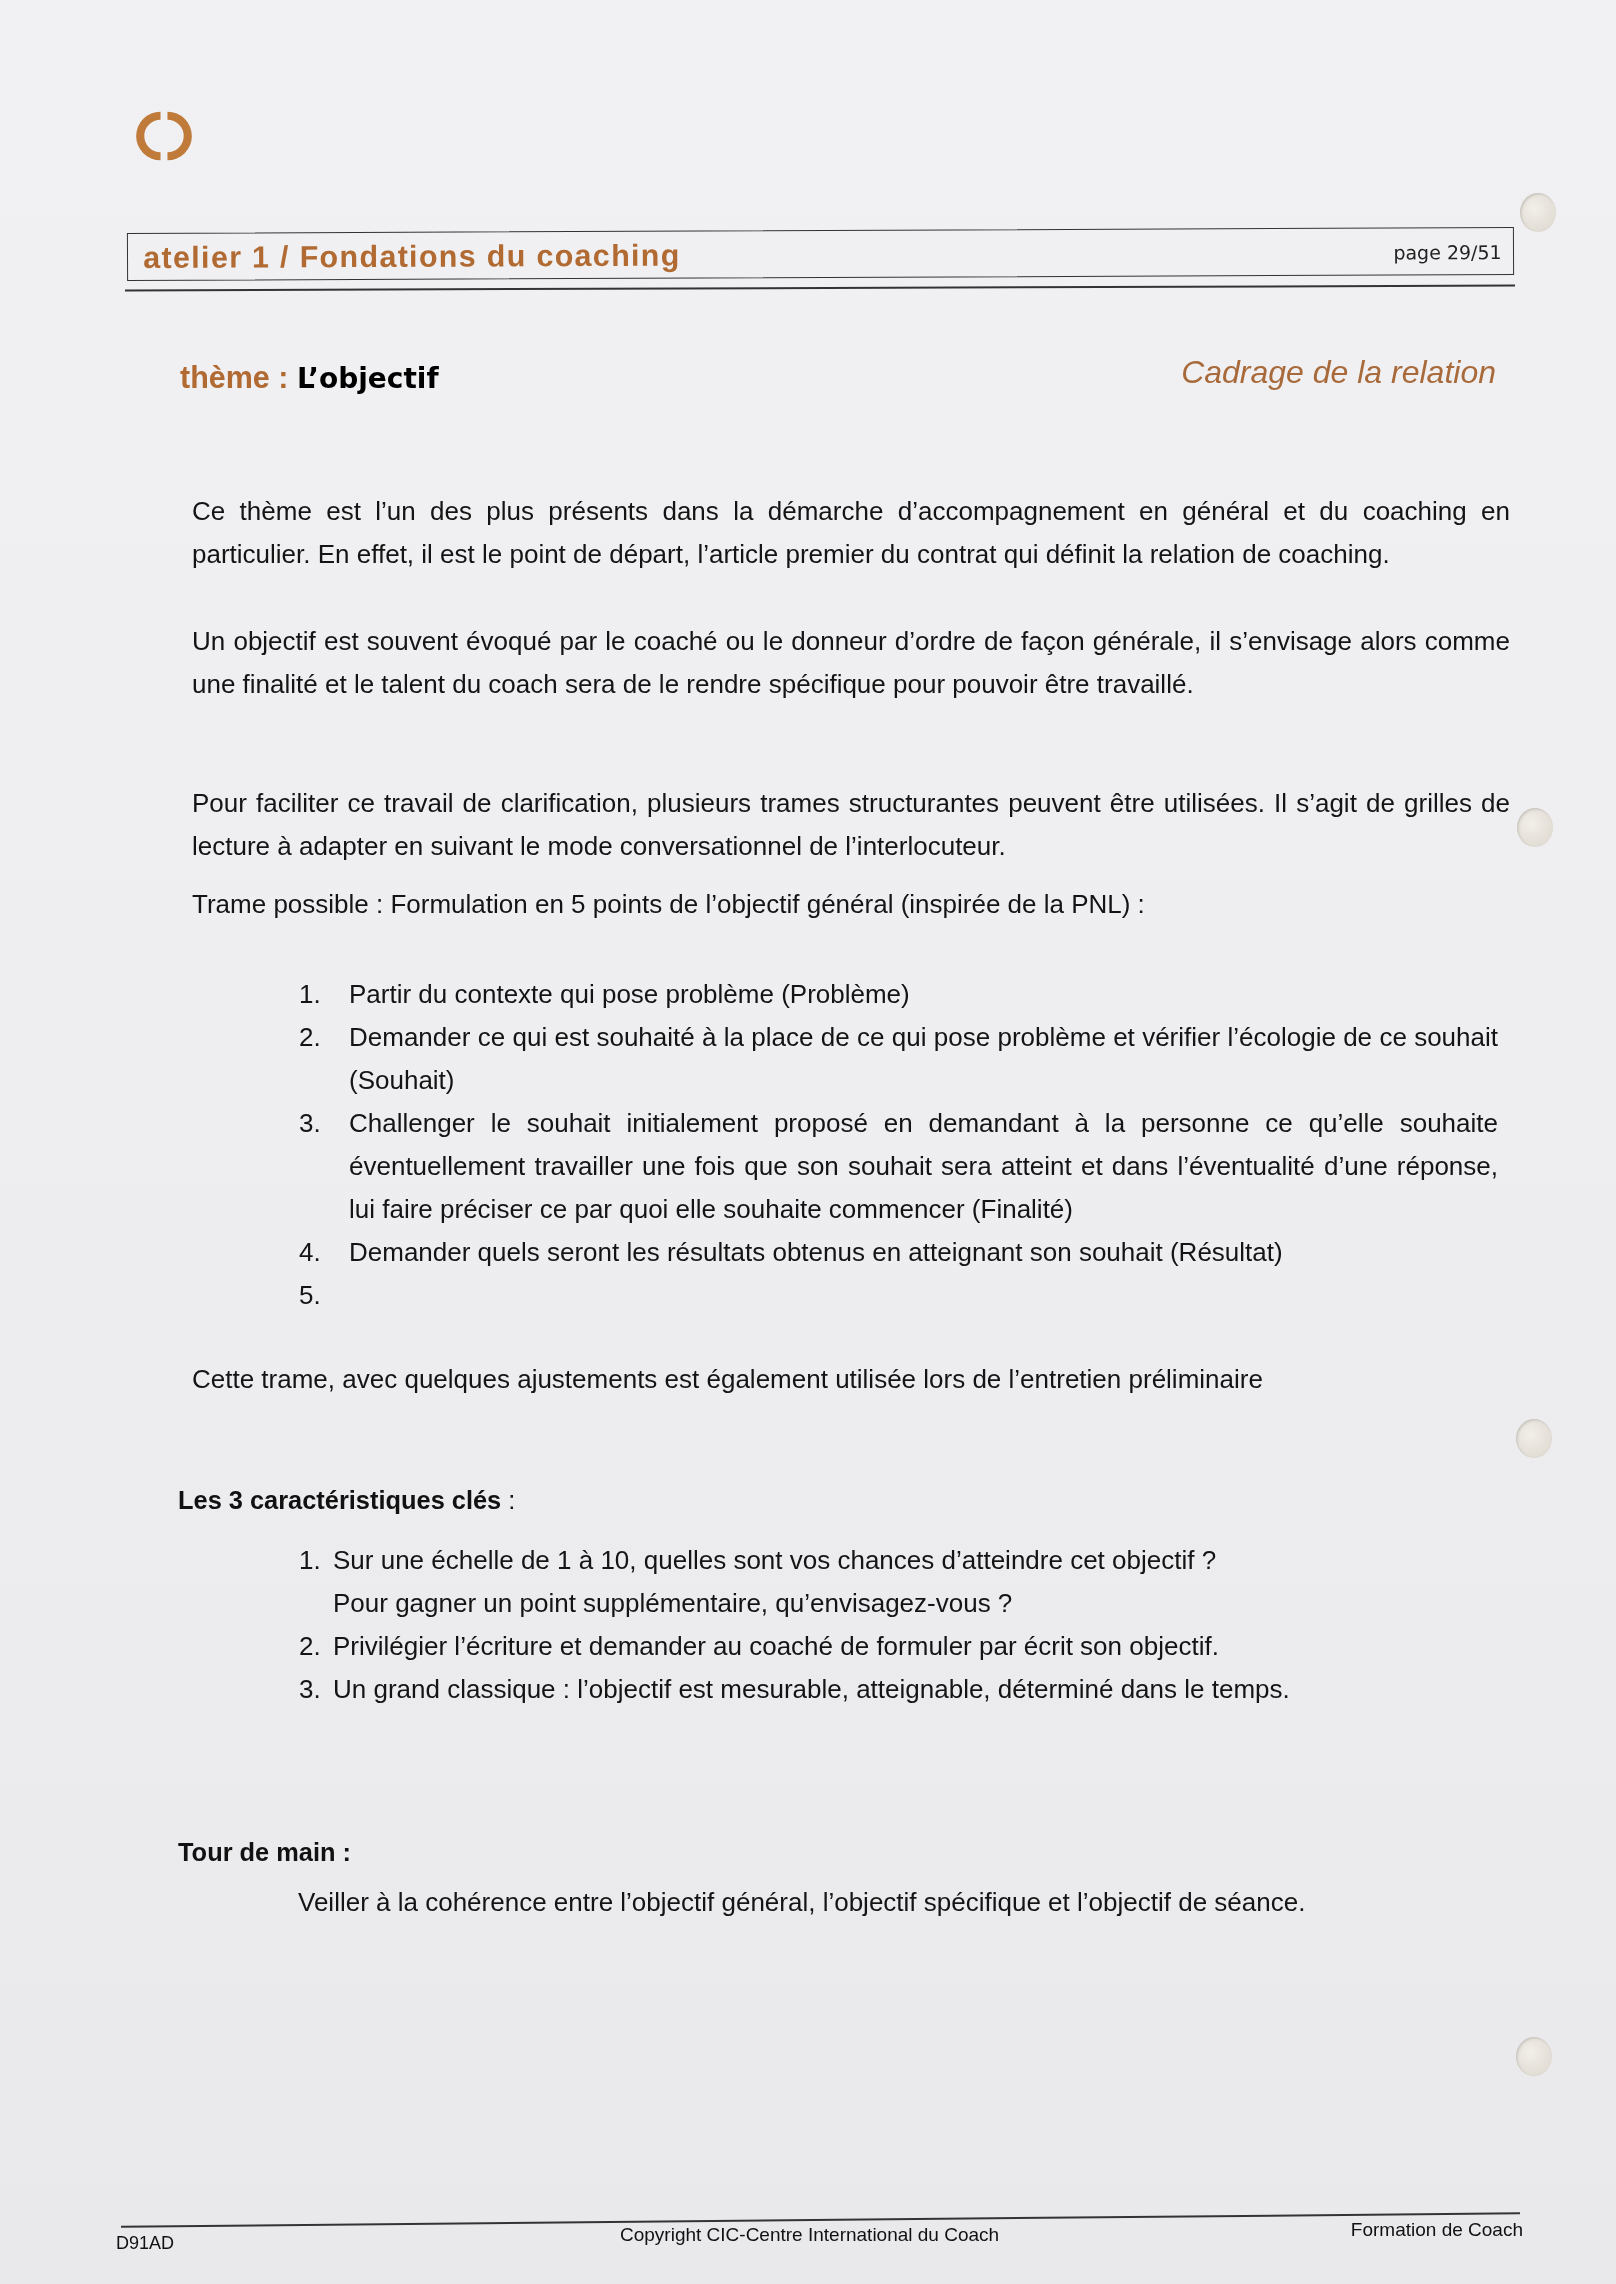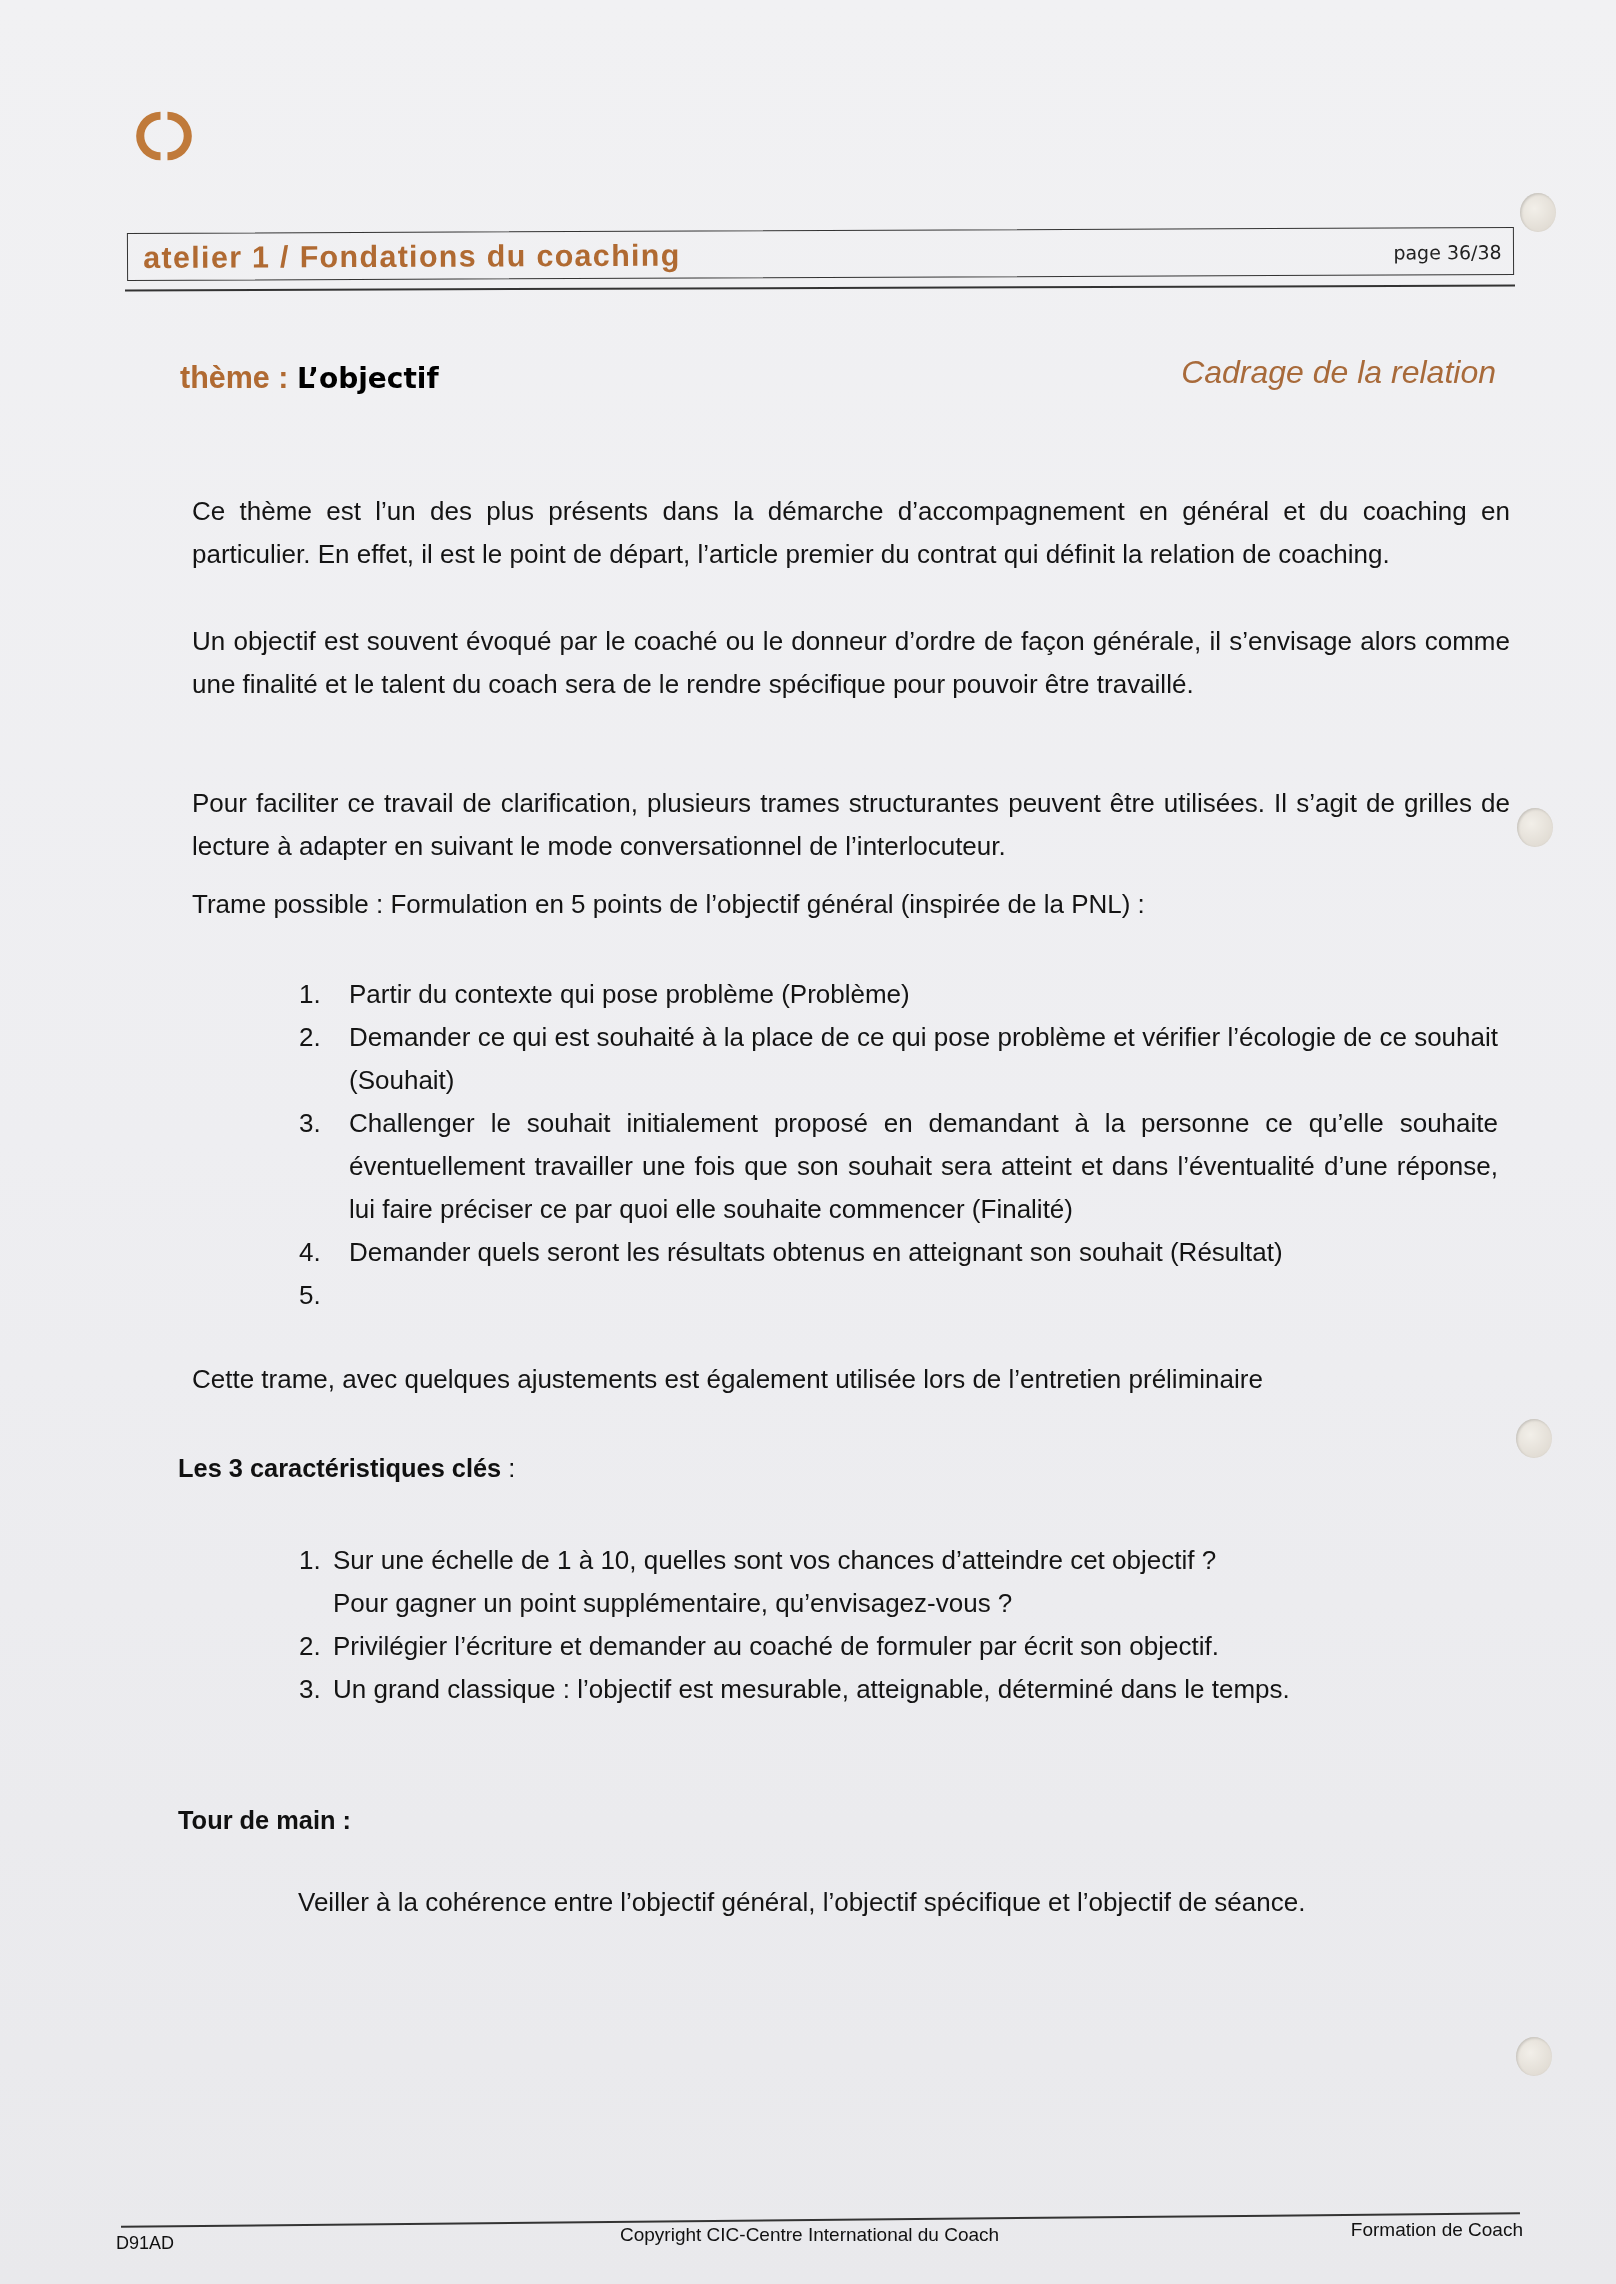--- a/index.html
+++ b/index.html
@@ -46,21 +46,21 @@
   .p3 { top: 750px; margin-top: 32px; }
   .p4 { top: 883px; }
   ol { margin: 0; padding: 0; list-style: none; }
   .list1 { position: absolute; left: 299px; top: 973px; width: 1199px; }
   .list1 li, .list2 li {
     position: relative; padding-left: 50px;
     font-size: 26px; line-height: 43px; text-align: justify; color: #141414;
   }
   .list1 li .num, .list2 li .num { position: absolute; left: 0; top: 0; }
   .p5 { top: 1358px; }
-  .heading { position: absolute; left: 178px; font-weight: bold; font-size: 25.4px; color: #111; }
+  .heading { position: absolute; left: 178px; font-weight: bold; font-size: 25.4px; color: #111; margin-top: 32px; }
   .h1 { top: 1454px; }
   .list2 { position: absolute; left: 299px; top: 1539px; width: 1145px; }
   .list2 li { padding-left: 34px; text-align: left; }
   .list2 .sub { display: block; }
   .h2 { top: 1806px; }
   .tip { position: absolute; left: 298px; top: 1887px; font-size: 26px; color: #141414; }
   .footer-rule {
     position: absolute; left: 121px; top: 2219px; width: 1399px; height: 1.9px;
     background: #333; transform: rotate(-0.55deg);
   }
@@ -85,21 +85,21 @@
   <path d="M56 8 A42 42 0 0 1 56 92 L56 78 A28 28 0 0 0 56 22 Z" fill="#c07a3a"></path>
 </svg>
 
 <div class="hole hole1"></div>
 <div class="hole hole2"></div>
 <div class="hole hole3"></div>
 <div class="hole hole4"></div>
 
 <div class="header-box">
   <span class="header-title">atelier 1 / Fondations du coaching</span>
-  <span class="page-num">page 36/38</span>
+  <span class="page-num">page 29/51</span>
 </div>
 <div class="header-rule"></div>
 
 <div class="theme-row">
   <span class="theme-label">thème : </span><span class="theme-value">L’objectif</span>
 </div>
 <div class="section-title">Cadrage de la relation</div>
 
 <div class="body-text p1">Ce thème est l’un des plus présents dans la démarche d’accompagnement en général et du coaching en particulier. En effet, il est le point de départ, l’article premier du contrat qui définit la relation de coaching.</div>
 <div class="body-text p2">Un objectif est souvent évoqué par le coaché ou le donneur d’ordre de façon générale, il s’envisage alors comme une finalité et le talent du coach sera de le rendre spécifique pour pouvoir être travaillé.</div>

